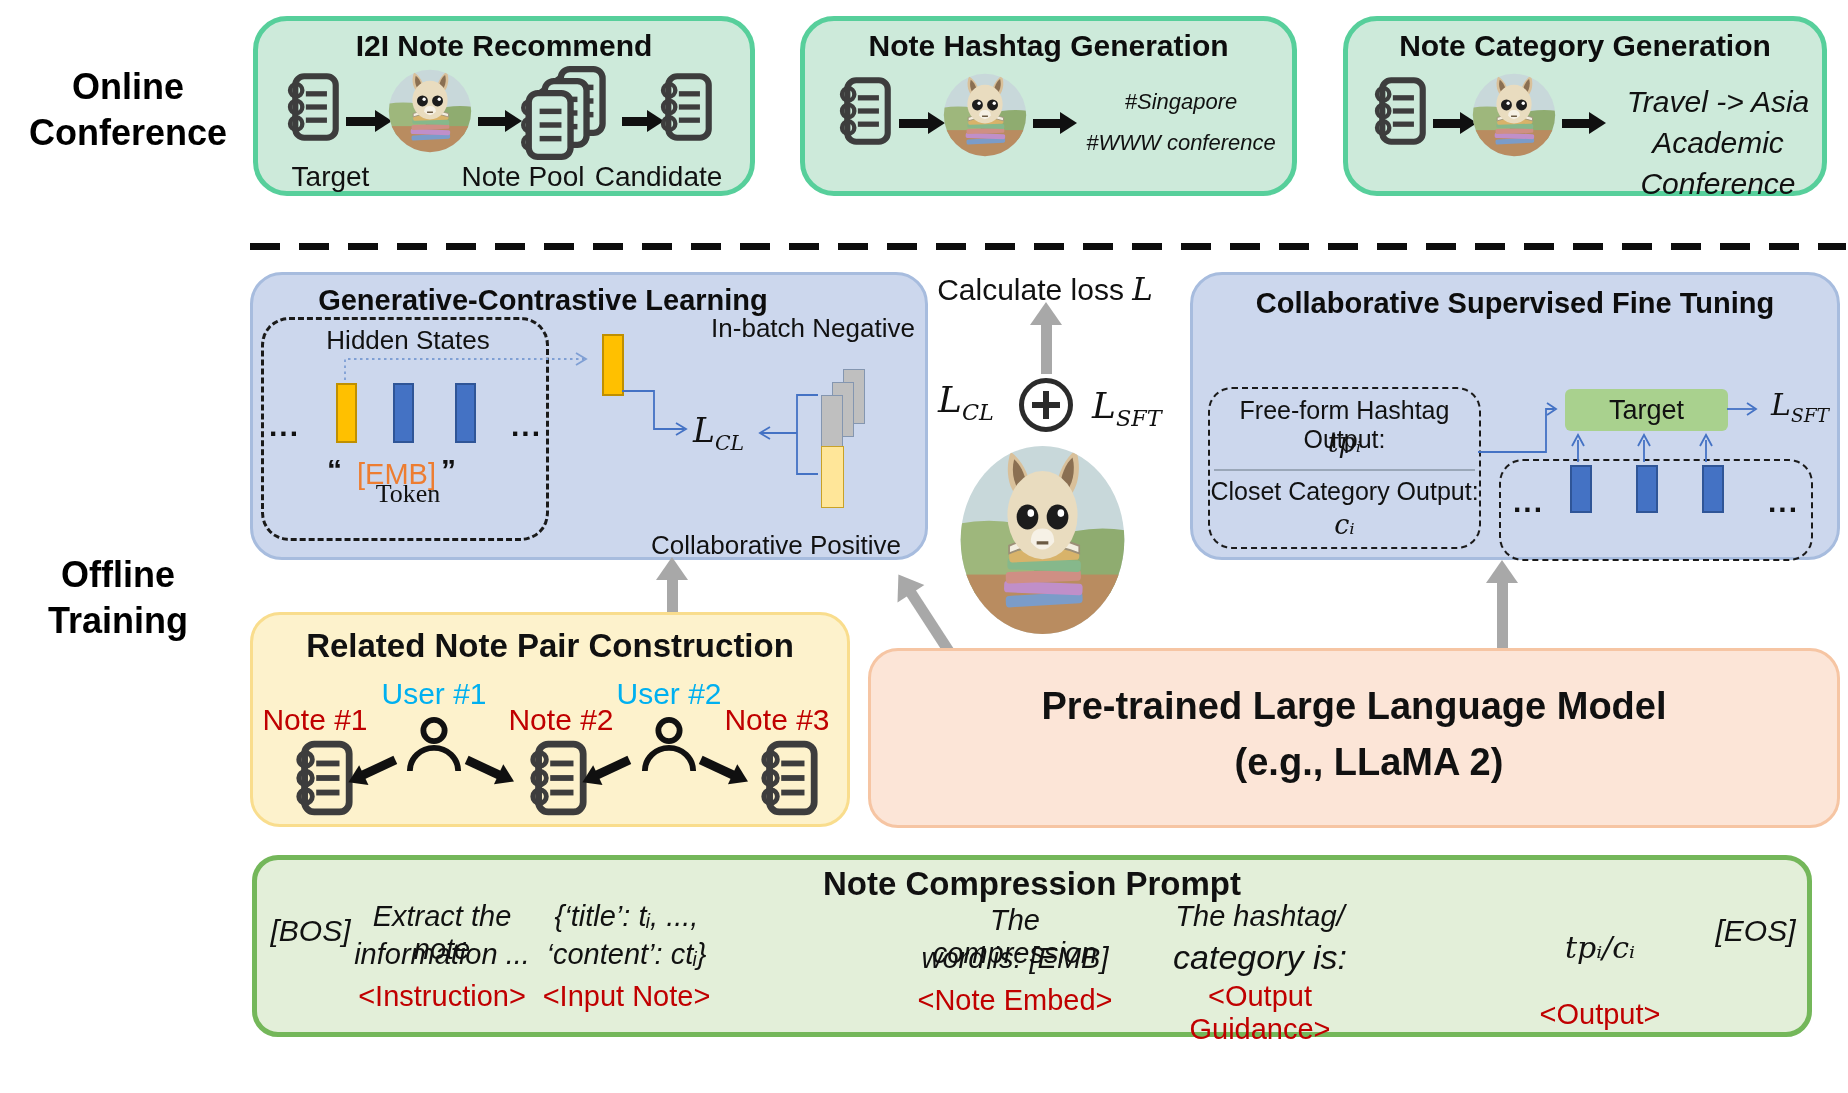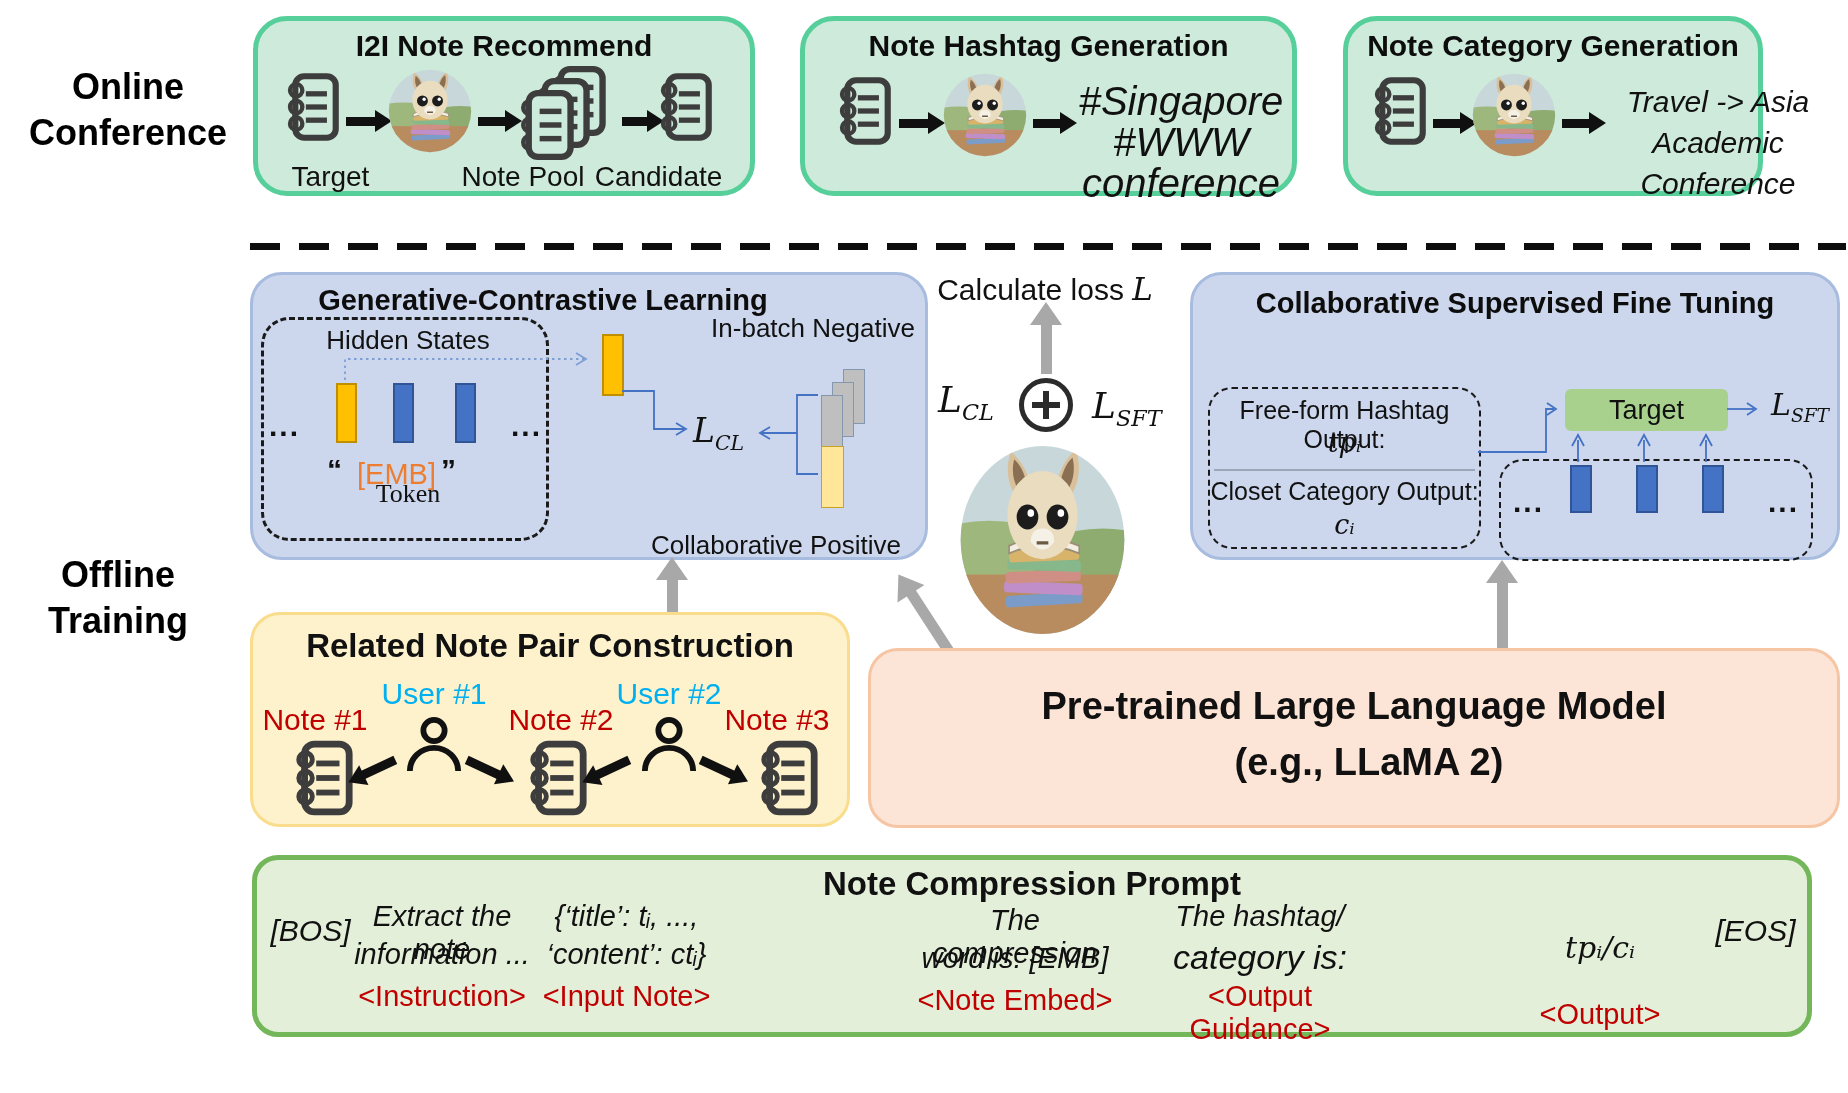--- a/index.html
+++ b/index.html
@@ -154,27 +154,27 @@
   <div class="box mint" style="left:800px;top:16px;width:497px;height:180px;">
     <div class="abs title ctr" style="left:0;right:0;top:8px;">Note Hashtag Generation</div>
     <svg class="icon-svg" style="left:30px;top:54px;width:58px;height:72px;">
         <use href="#sym-note"></use>
       </svg>
     <div class="barrow" style="left:94px;top:98px;width:30px;"></div>
     <svg class="icon-svg" style="left:138px;top:52px;width:84px;height:84px;">
         <use href="#sym-llama"></use>
       </svg>
     <div class="barrow" style="left:228px;top:98px;width:28px;"></div>
-    <div class="abs ital ctr" style="left:266px;top:60px;width:220px;font-size:40px;line-height:41px;">
+    <div class="abs ital ctr" style="left:266px;top:60px;width:220px;font-size:22px;line-height:41px;">
       <div>#Singapore</div>
       <div>#WWW conference</div>
     </div>
   </div>
 
-  <div class="box mint" style="left:1343px;top:16px;width:420px;height:180px;">
+  <div class="box mint" style="left:1343px;top:16px;width:484px;height:180px;">
     <div class="abs title ctr" style="left:0;right:0;top:8px;">Note Category Generation</div>
     <svg class="icon-svg" style="left:22px;top:54px;width:58px;height:72px;">
         <use href="#sym-note"></use>
       </svg>
     <div class="barrow" style="left:85px;top:98px;width:28px;"></div>
     <svg class="icon-svg" style="left:124px;top:52px;width:84px;height:84px;">
         <use href="#sym-llama"></use>
       </svg>
     <div class="barrow" style="left:214px;top:98px;width:28px;"></div>
     <div class="abs ital ctr" style="left:250px;top:60px;width:240px;font-size:30px;line-height:41px;">

